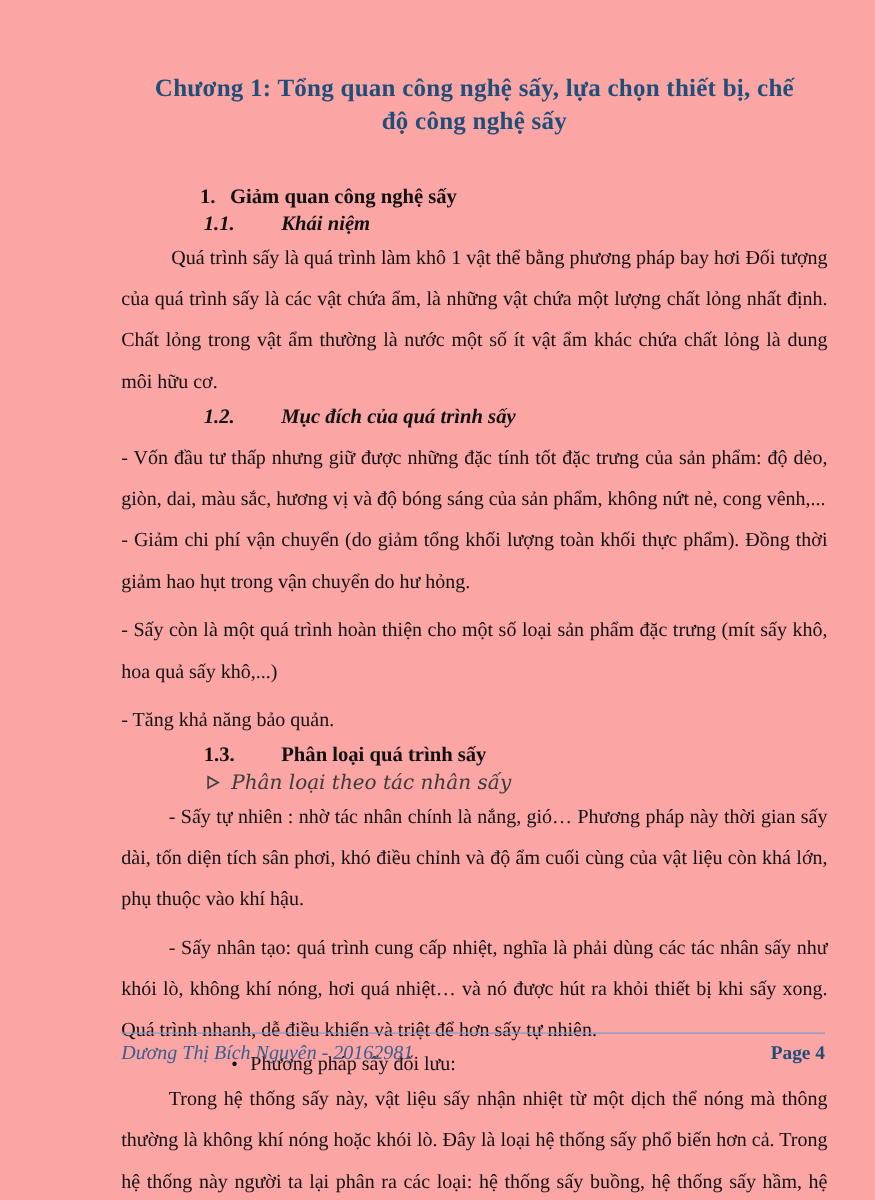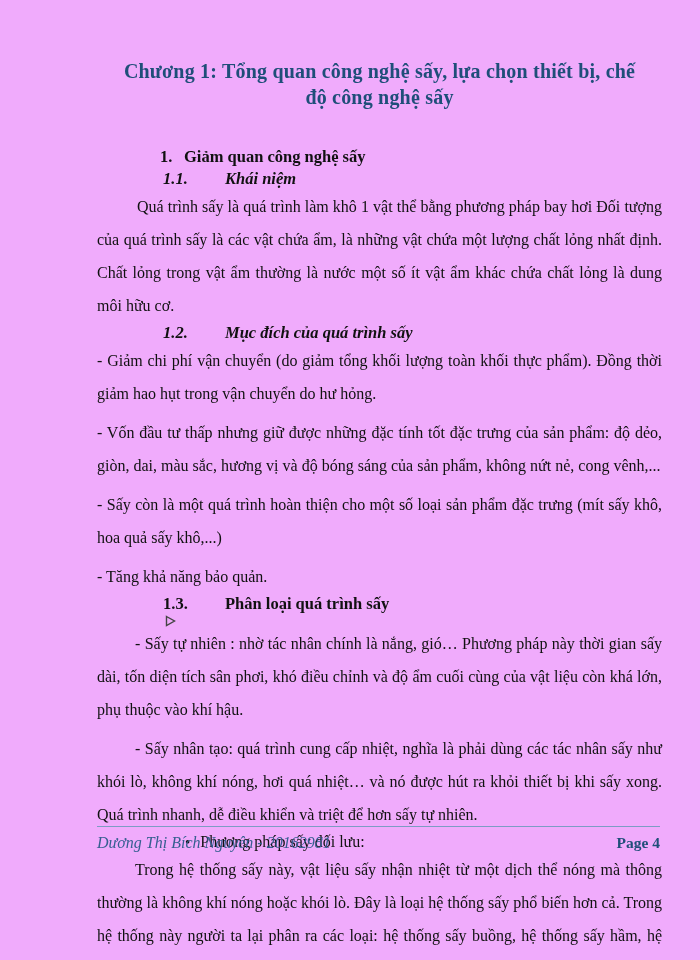--- a/index.html
+++ b/index.html
@@ -1,21 +1,21 @@
 <!DOCTYPE html>
 <html><head>
 <meta charset="utf-8">
 <style>
   html, body { margin: 0; padding: 0; background: #ffffff; }
   .page {
     position: relative;
     width: 700px;
     height: 960px;
     margin: 0 auto;
-    background: #f0abfc;
+    background: #fca5a5;
     font-family: "Liberation Serif", serif;
     color: #111111;
     overflow: hidden;
     box-sizing: border-box;
     padding: 58px 38px 0 97px;
   }
   .content { width: 565px; }
 
   .chapter-title {
     text-align: center;
@@ -124,35 +124,36 @@
     <div class="section-h2">
       <span class="h-num">1.1.</span><span class="h-title italic">Khái niệm</span>
     </div>
 
     <p class="body-p indent-first">Quá trình sấy là quá trình làm khô 1 vật thể bằng phương pháp bay hơi Đối tượng của quá trình sấy là các vật chứa ẩm, là những vật chứa một lượng chất lỏng nhất định. Chất lỏng trong vật ẩm thường là nước một số ít vật ẩm khác chứa chất lỏng là dung môi hữu cơ.</p>
 
     <div class="section-h2">
       <span class="h-num">1.2.</span><span class="h-title italic">Mục đích của quá trình sấy</span>
     </div>
 
+    <p class="body-p gap-top">- Vốn đầu tư thấp nhưng giữ được những đặc tính tốt đặc trưng của sản phẩm: độ dẻo, giòn, dai, màu sắc, hương vị và độ bóng sáng của sản phẩm, không nứt nẻ, cong vênh,...</p>
     <p class="body-p">- Giảm chi phí vận chuyển (do giảm tổng khối lượng toàn khối thực phẩm). Đồng thời giảm hao hụt trong vận chuyển do hư hỏng.</p>
-    <p class="body-p gap-top">- Vốn đầu tư thấp nhưng giữ được những đặc tính tốt đặc trưng của sản phẩm: độ dẻo, giòn, dai, màu sắc, hương vị và độ bóng sáng của sản phẩm, không nứt nẻ, cong vênh,...</p>
     <p class="body-p gap-top">- Sấy còn là một quá trình hoàn thiện cho một số loại sản phẩm đặc trưng (mít sấy khô, hoa quả sấy khô,...)</p>
     <p class="body-p gap-top">- Tăng khả năng bảo quản.</p>
 
     <div class="section-h2">
       <span class="h-num" style="font-style: normal;">1.3.</span><span class="h-title">Phân loại quá trình sấy</span>
     </div>
 
     <div class="sub-bullet">
       <span>
           <svg width="11" height="12" viewBox="0 0 11 12">
             <path d="M1.5 1.5 L9.5 6 L1.5 10.5 Z" fill="none" stroke="#444444" stroke-width="1.4"></path>
           </svg>
         </span>
+      <span>Phân loại theo tác nhân sấy</span>
     </div>
 
     <p class="body-p" style="text-indent:38px;">- Sấy tự nhiên : nhờ tác nhân chính là nắng, gió… Phương pháp này thời gian sấy dài, tốn diện tích sân phơi, khó điều chỉnh và độ ẩm cuối cùng của vật liệu còn khá lớn, phụ thuộc vào khí hậu.</p>
     <p class="body-p gap-top" style="text-indent:38px;">- Sấy nhân tạo: quá trình cung cấp nhiệt, nghĩa là phải dùng các tác nhân sấy như khói lò, không khí nóng, hơi quá nhiệt… và nó được hút ra  khỏi thiết bị khi sấy xong. Quá trình nhanh, dễ điều khiển và triệt để hơn sấy tự nhiên.</p>
 
 
     <div class="dot-bullet-row">
       <span class="dot">•</span>
       <span>Phương pháp sấy đối lưu:</span>
     </div>

